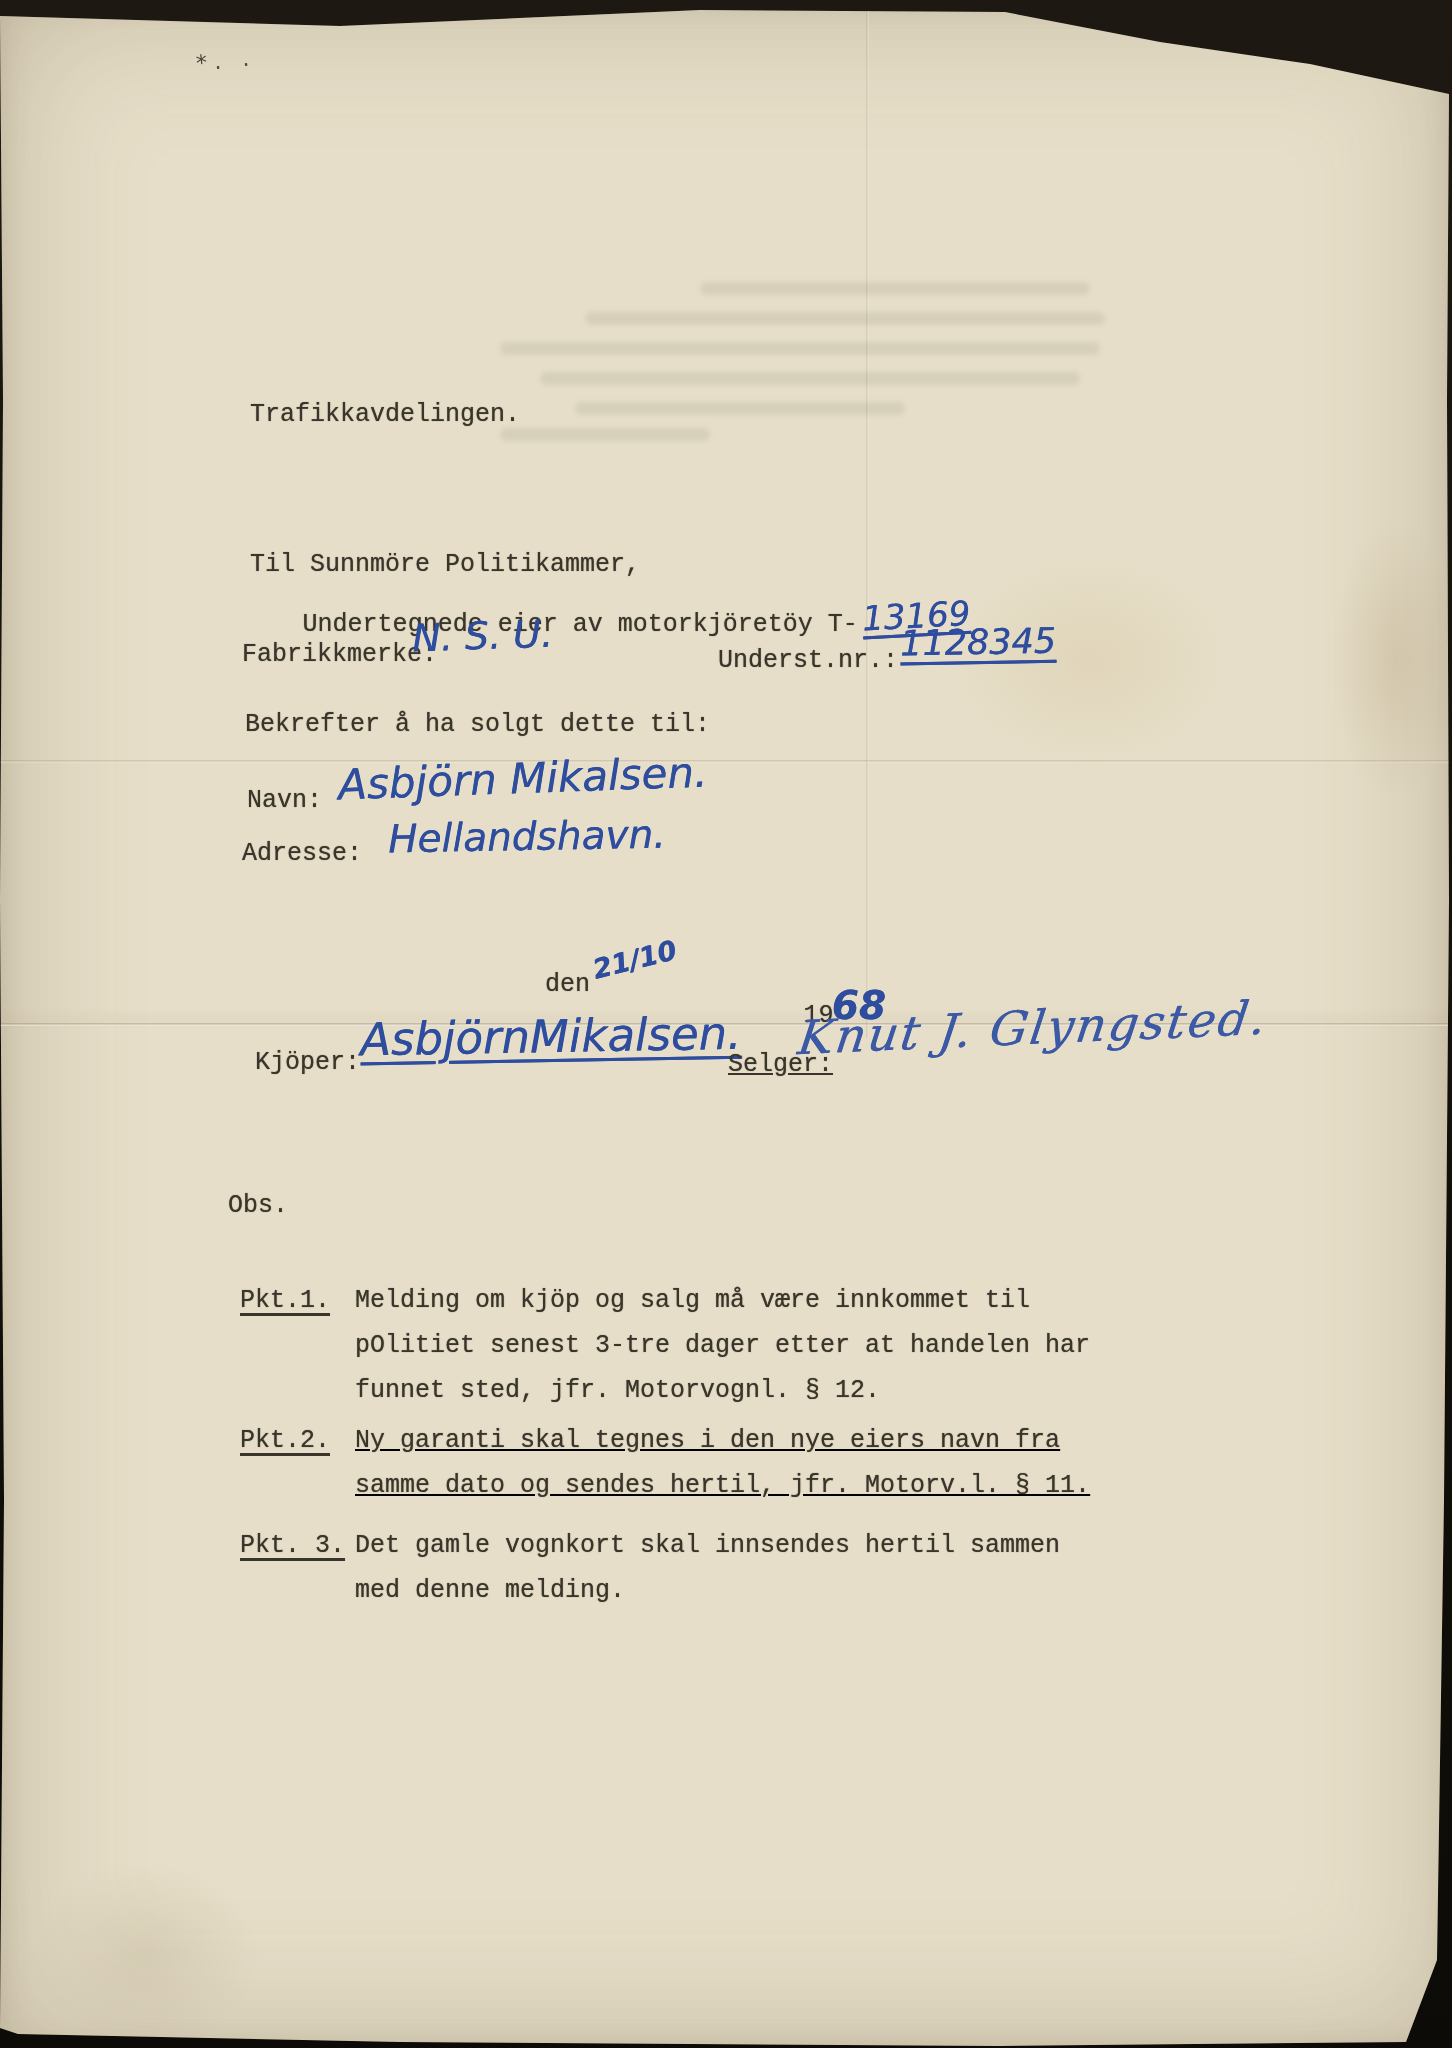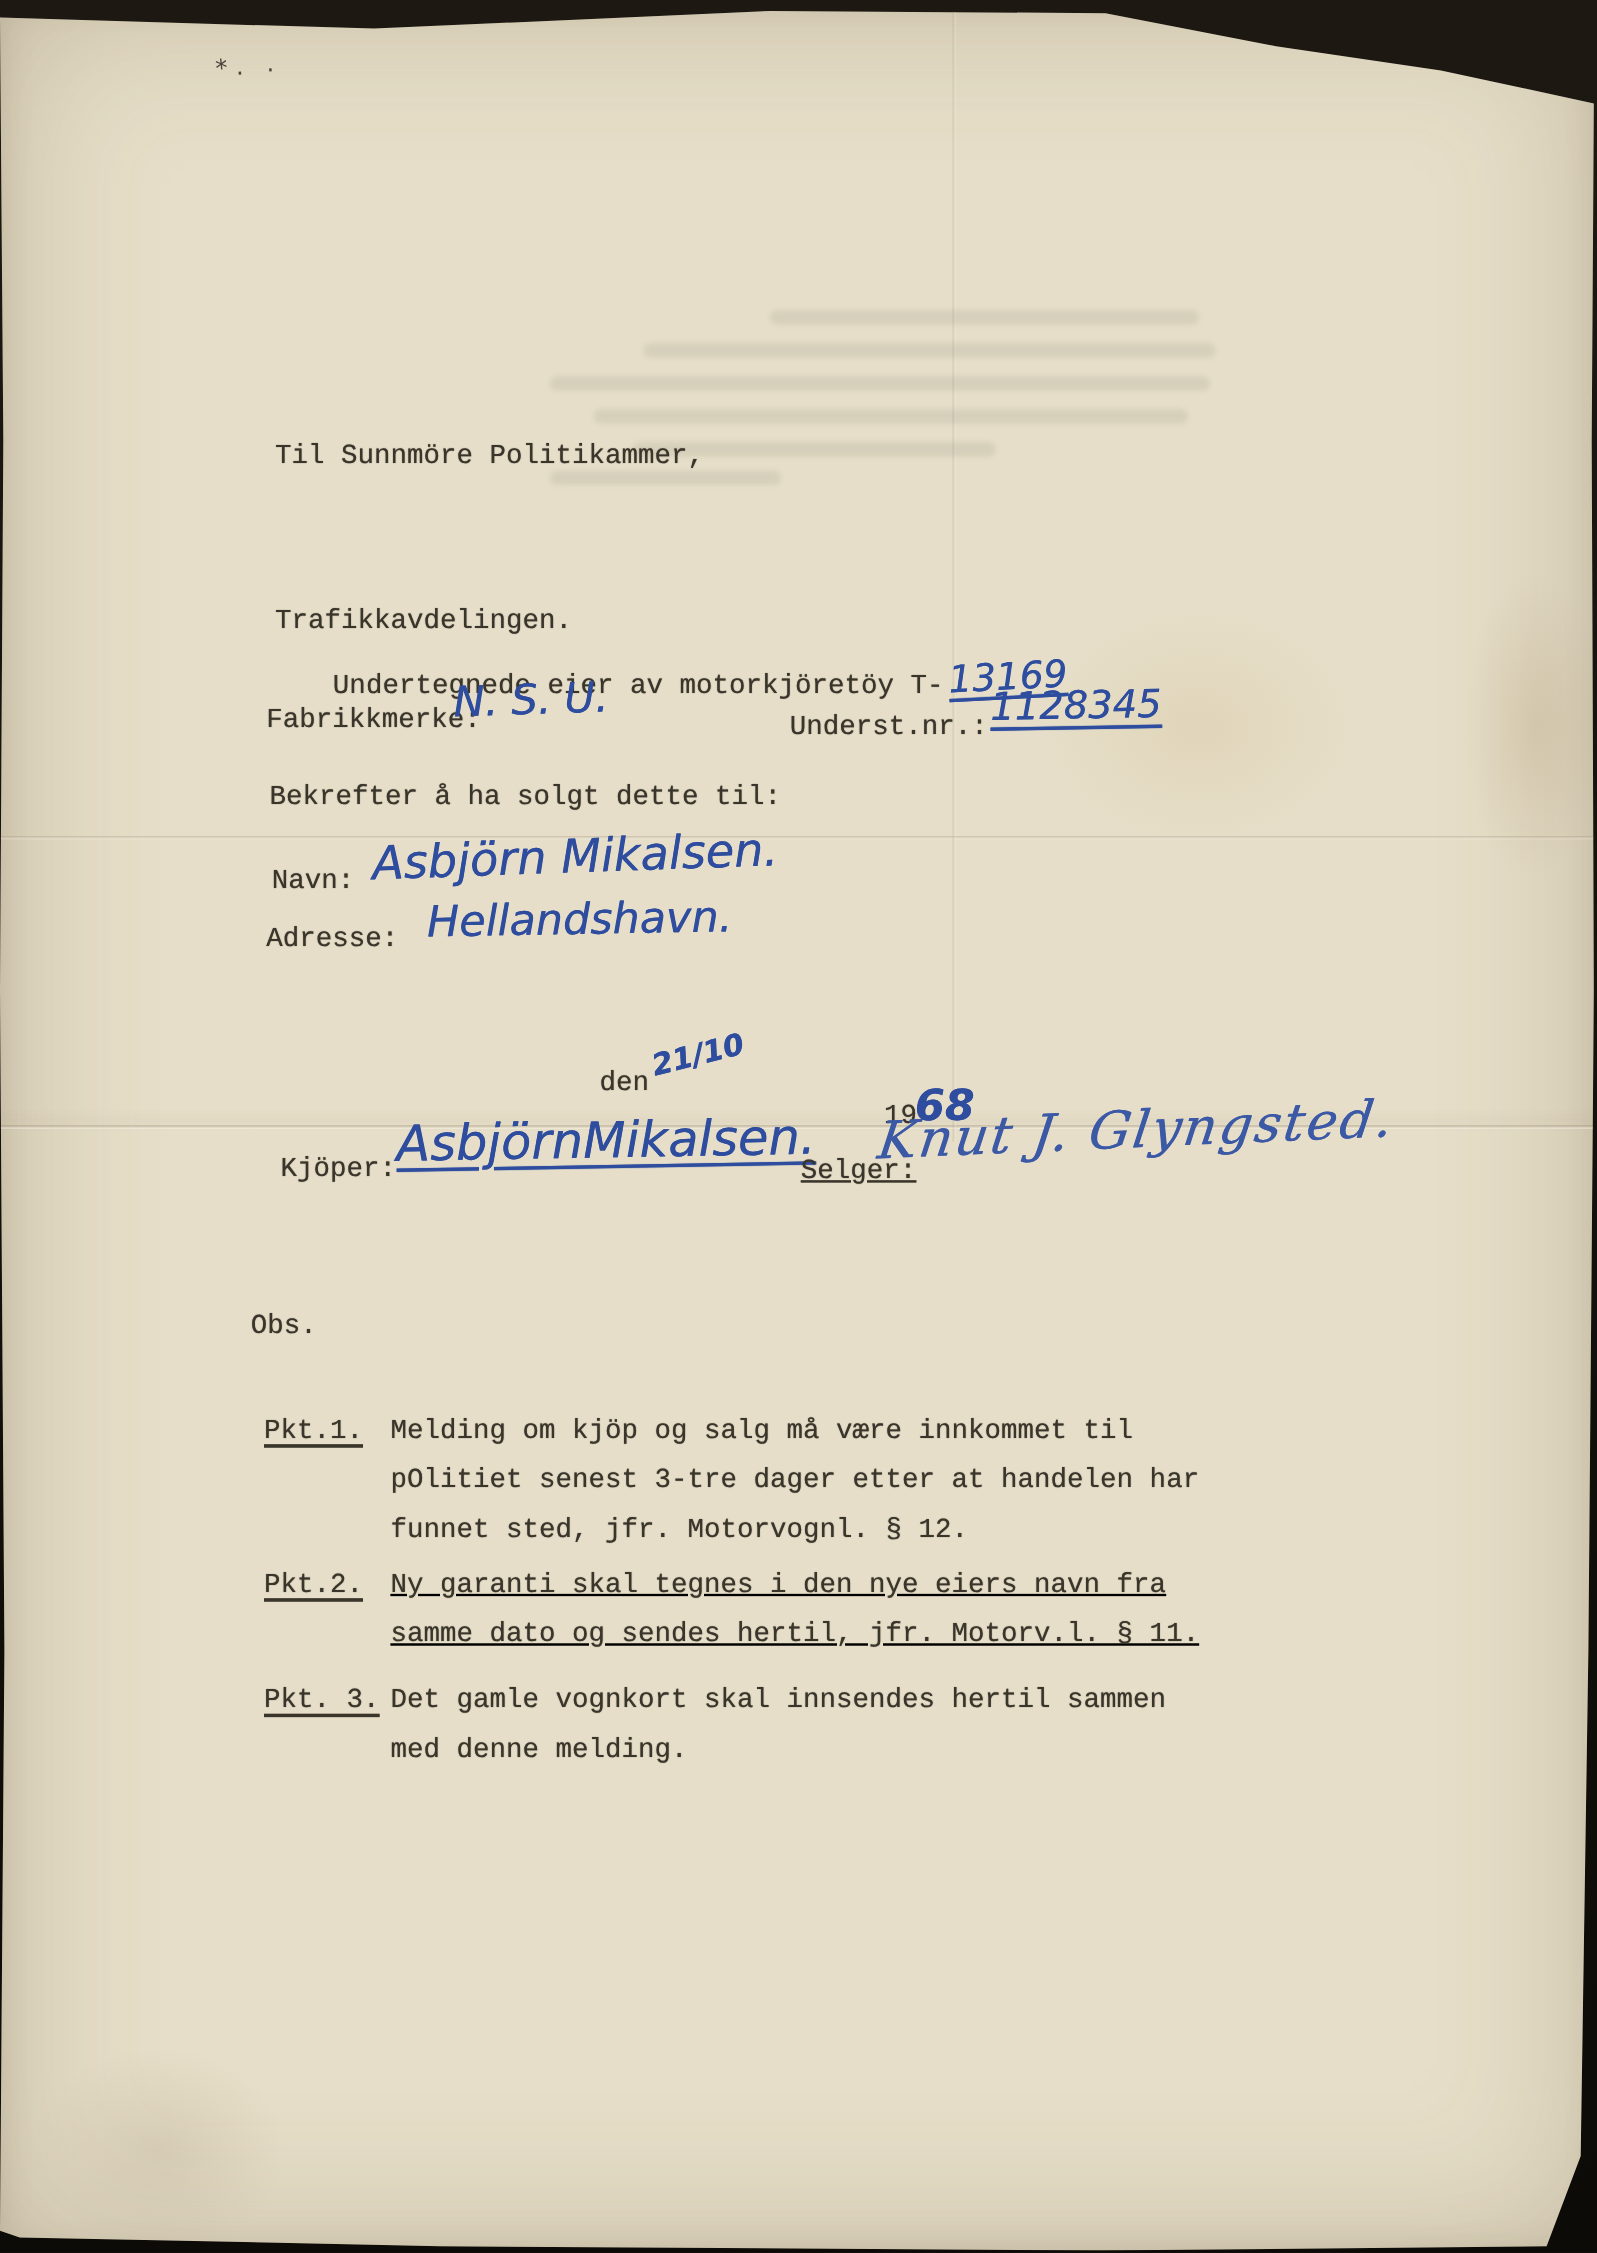--- a/index.html
+++ b/index.html
@@ -106,22 +106,22 @@
     <div class="ghost g4"></div>
     <div class="ghost g5"></div>
     <div class="ghost g6"></div>
     <div class="stain s1"></div>
     <div class="stain s2"></div>
     <div class="stain s3"></div>
 
     <div class="marks">*. .</div>
 
     <div class="typed recipient">
+      <div>Trafikkavdelingen.</div>
       <div>Til Sunnmöre Politikammer,</div>
-      <div>Trafikkavdelingen.</div>
     </div>
 
 
     <div class="row owner">
       <span class="typed">Undertegnede eier av motorkjöretöy T-</span><span class="hand plate">13169</span>
     </div>
 
     <div class="typed pos-fab-label">Fabrikkmerke:</div>
     <div class="hand pos-fab-value">N. S. U.</div>
     <div class="typed pos-underst-label">Underst.nr.:</div>

